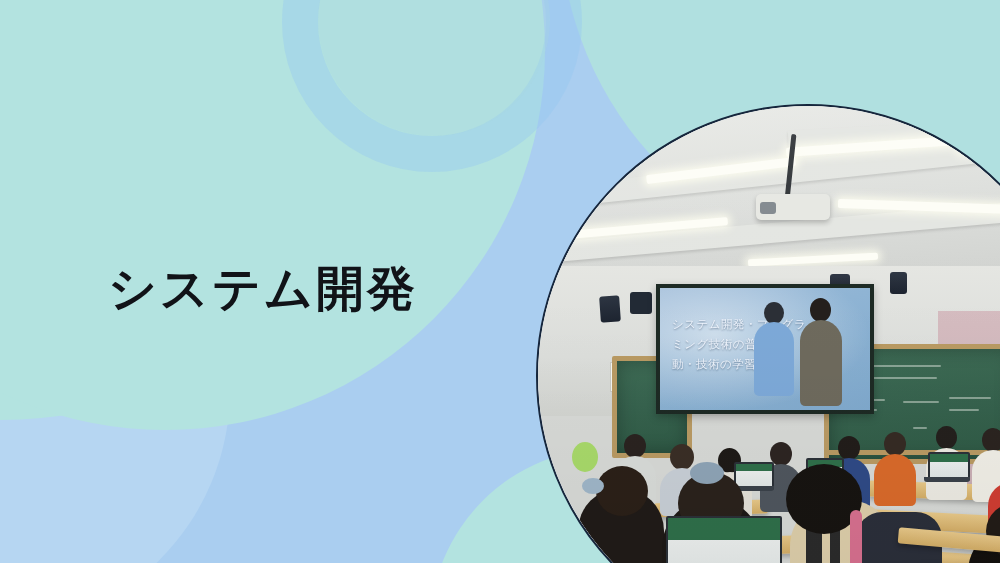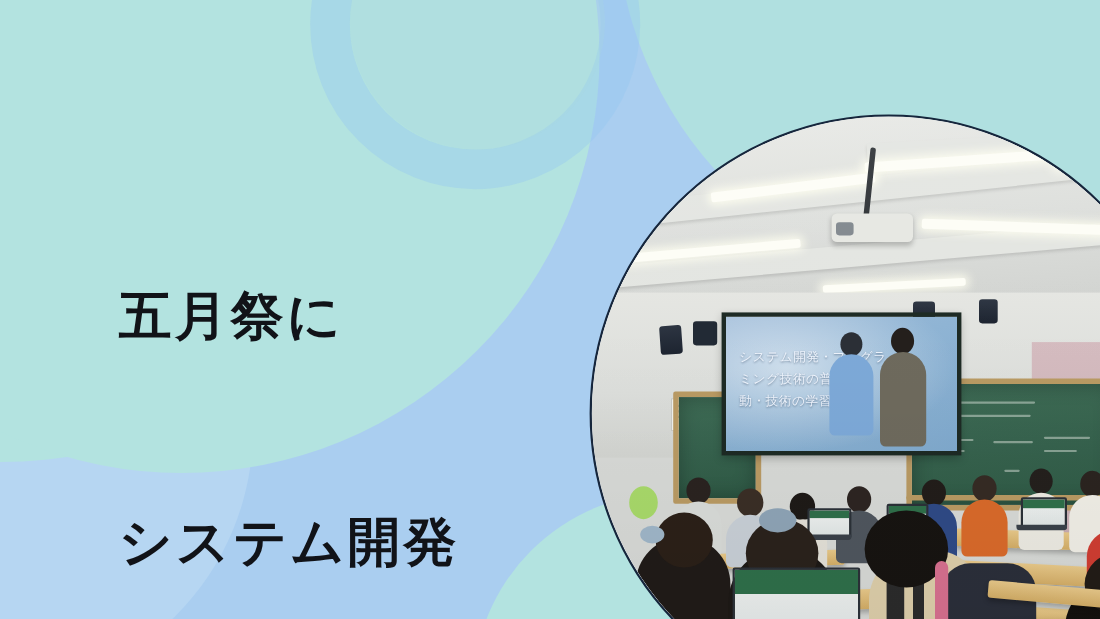--- a/index.html
+++ b/index.html
@@ -308,21 +308,20 @@
   <div class="bg-layer bg-base"></div>
   <div class="bg-layer blob-pale-left"></div>
   <div class="bg-layer blob-mint-corner"></div>
   <div class="bg-layer blob-mint-main"></div>
   <div class="bg-layer blob-mint-topright"></div>
   <div class="bg-layer blob-mint-bottom"></div>
   <div class="bg-layer ring-top"></div>
   <div class="bg-layer blob-soft-top"></div>
 
   <div class="headline">
-    <span class="headline-line">五月祭に</span>
     <span class="headline-line">システム開発</span>
   </div>
 
   <div class="photo-circle" role="img" aria-label="教室でノートパソコンを使う参加者たちの写真">
     <div class="photo-inner">
       <div class="scene">
 
         <div class="ceiling"></div>
         <div class="ceiling-beam beam-c"></div>
         <div class="ceiling-beam beam-a"></div>

